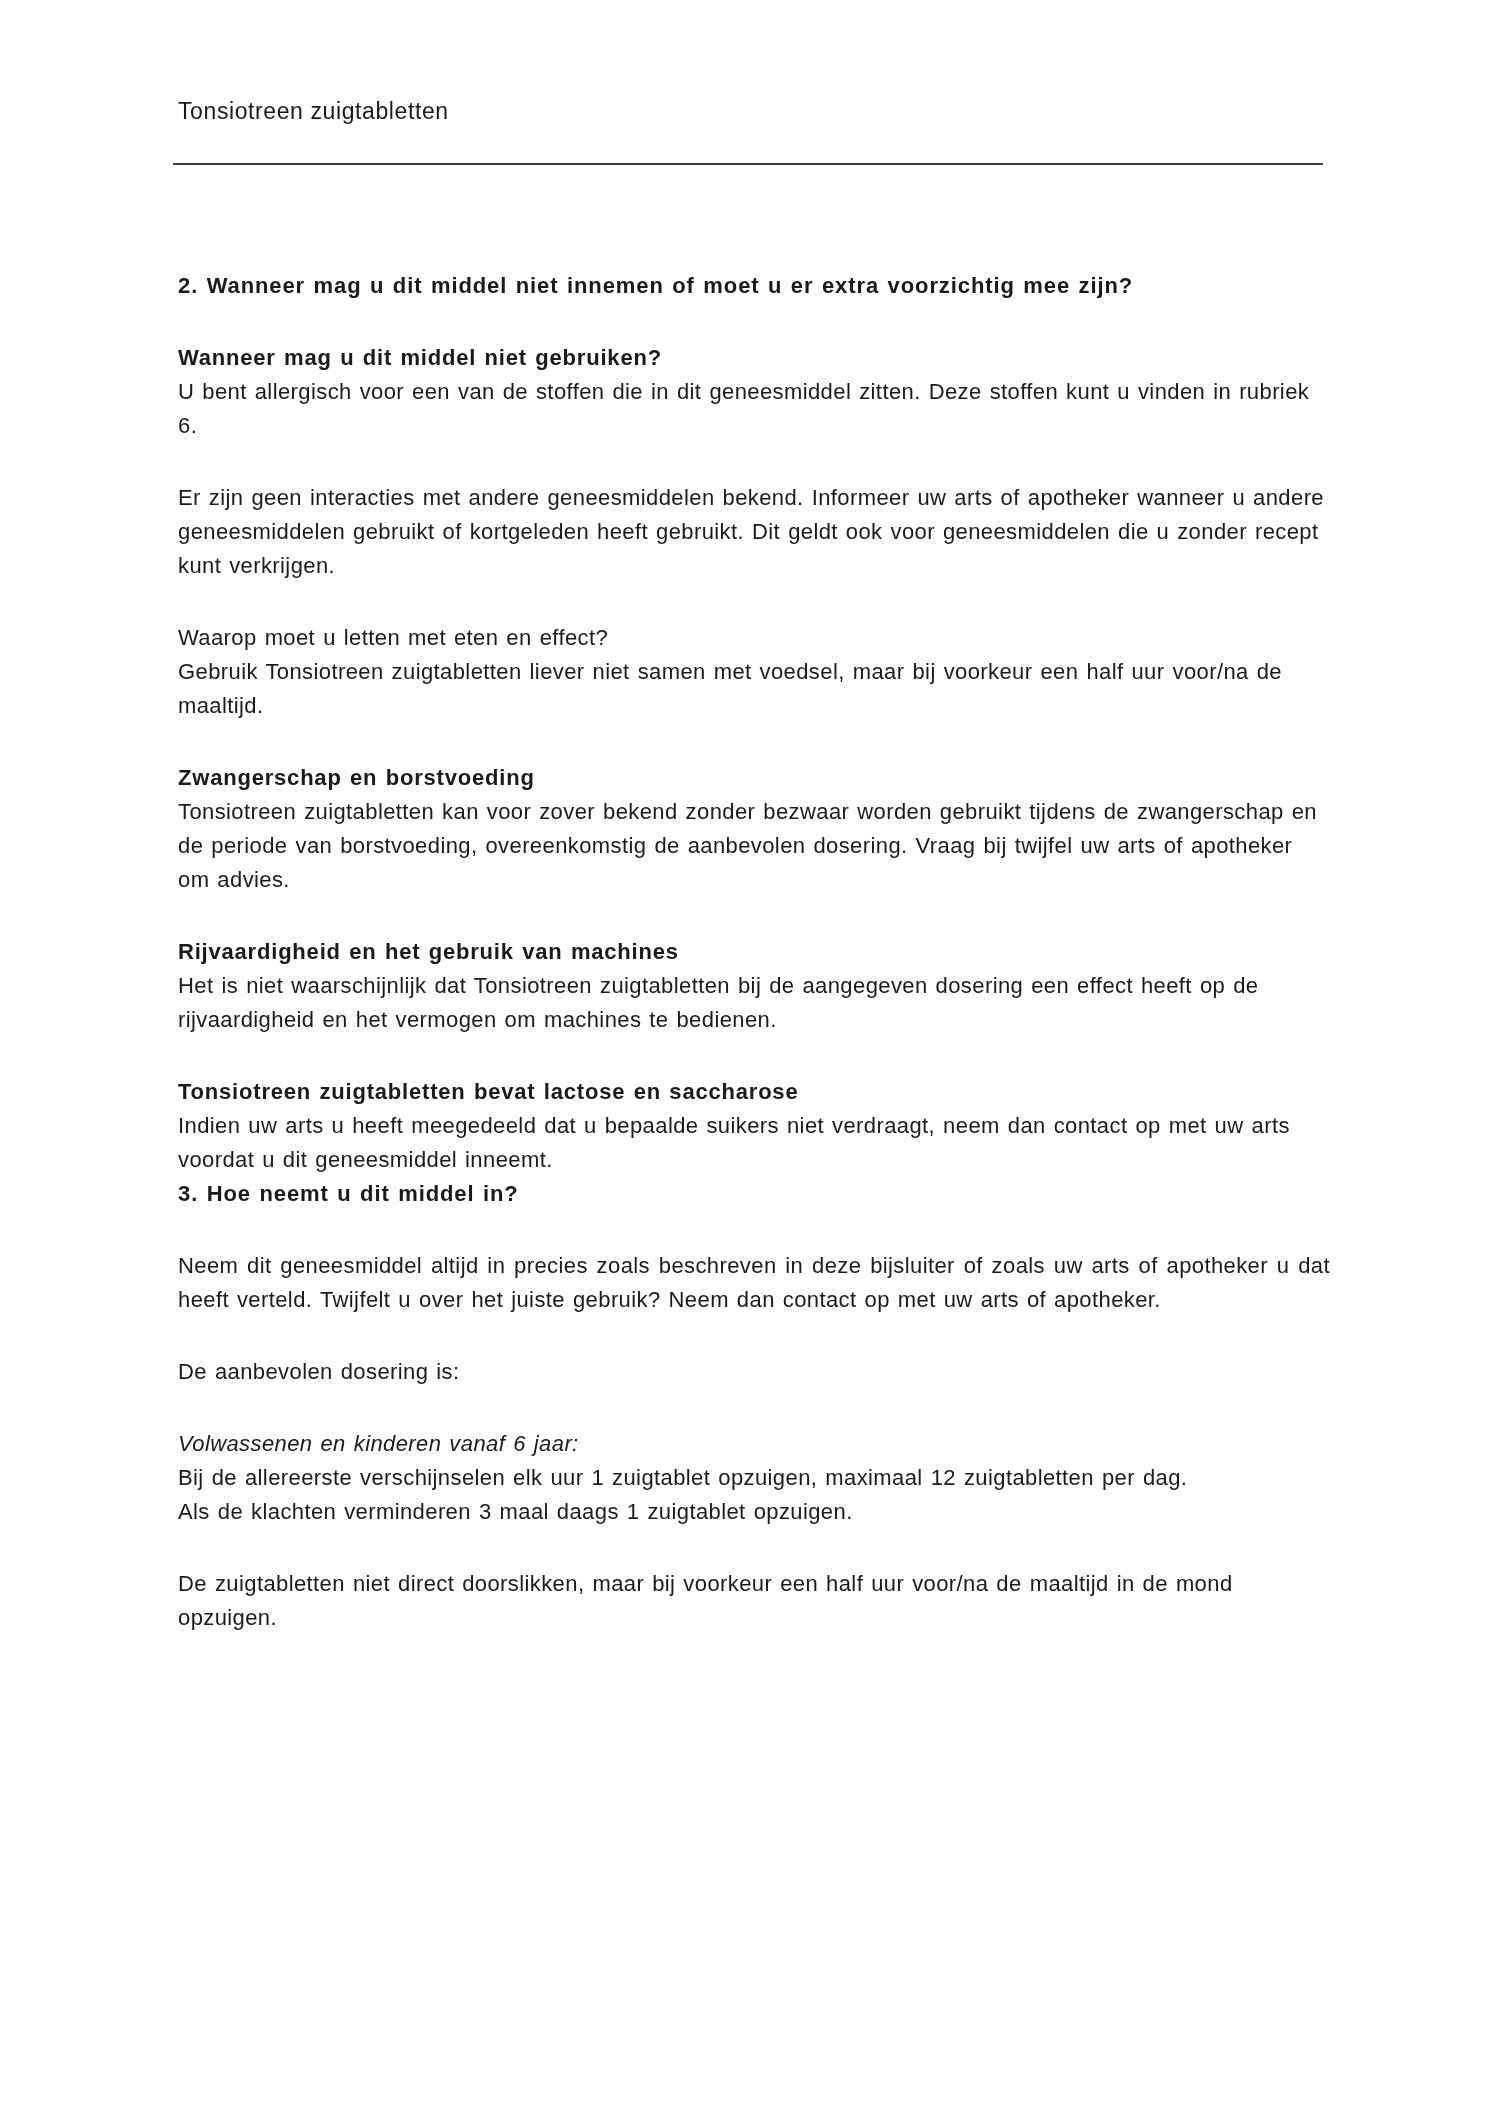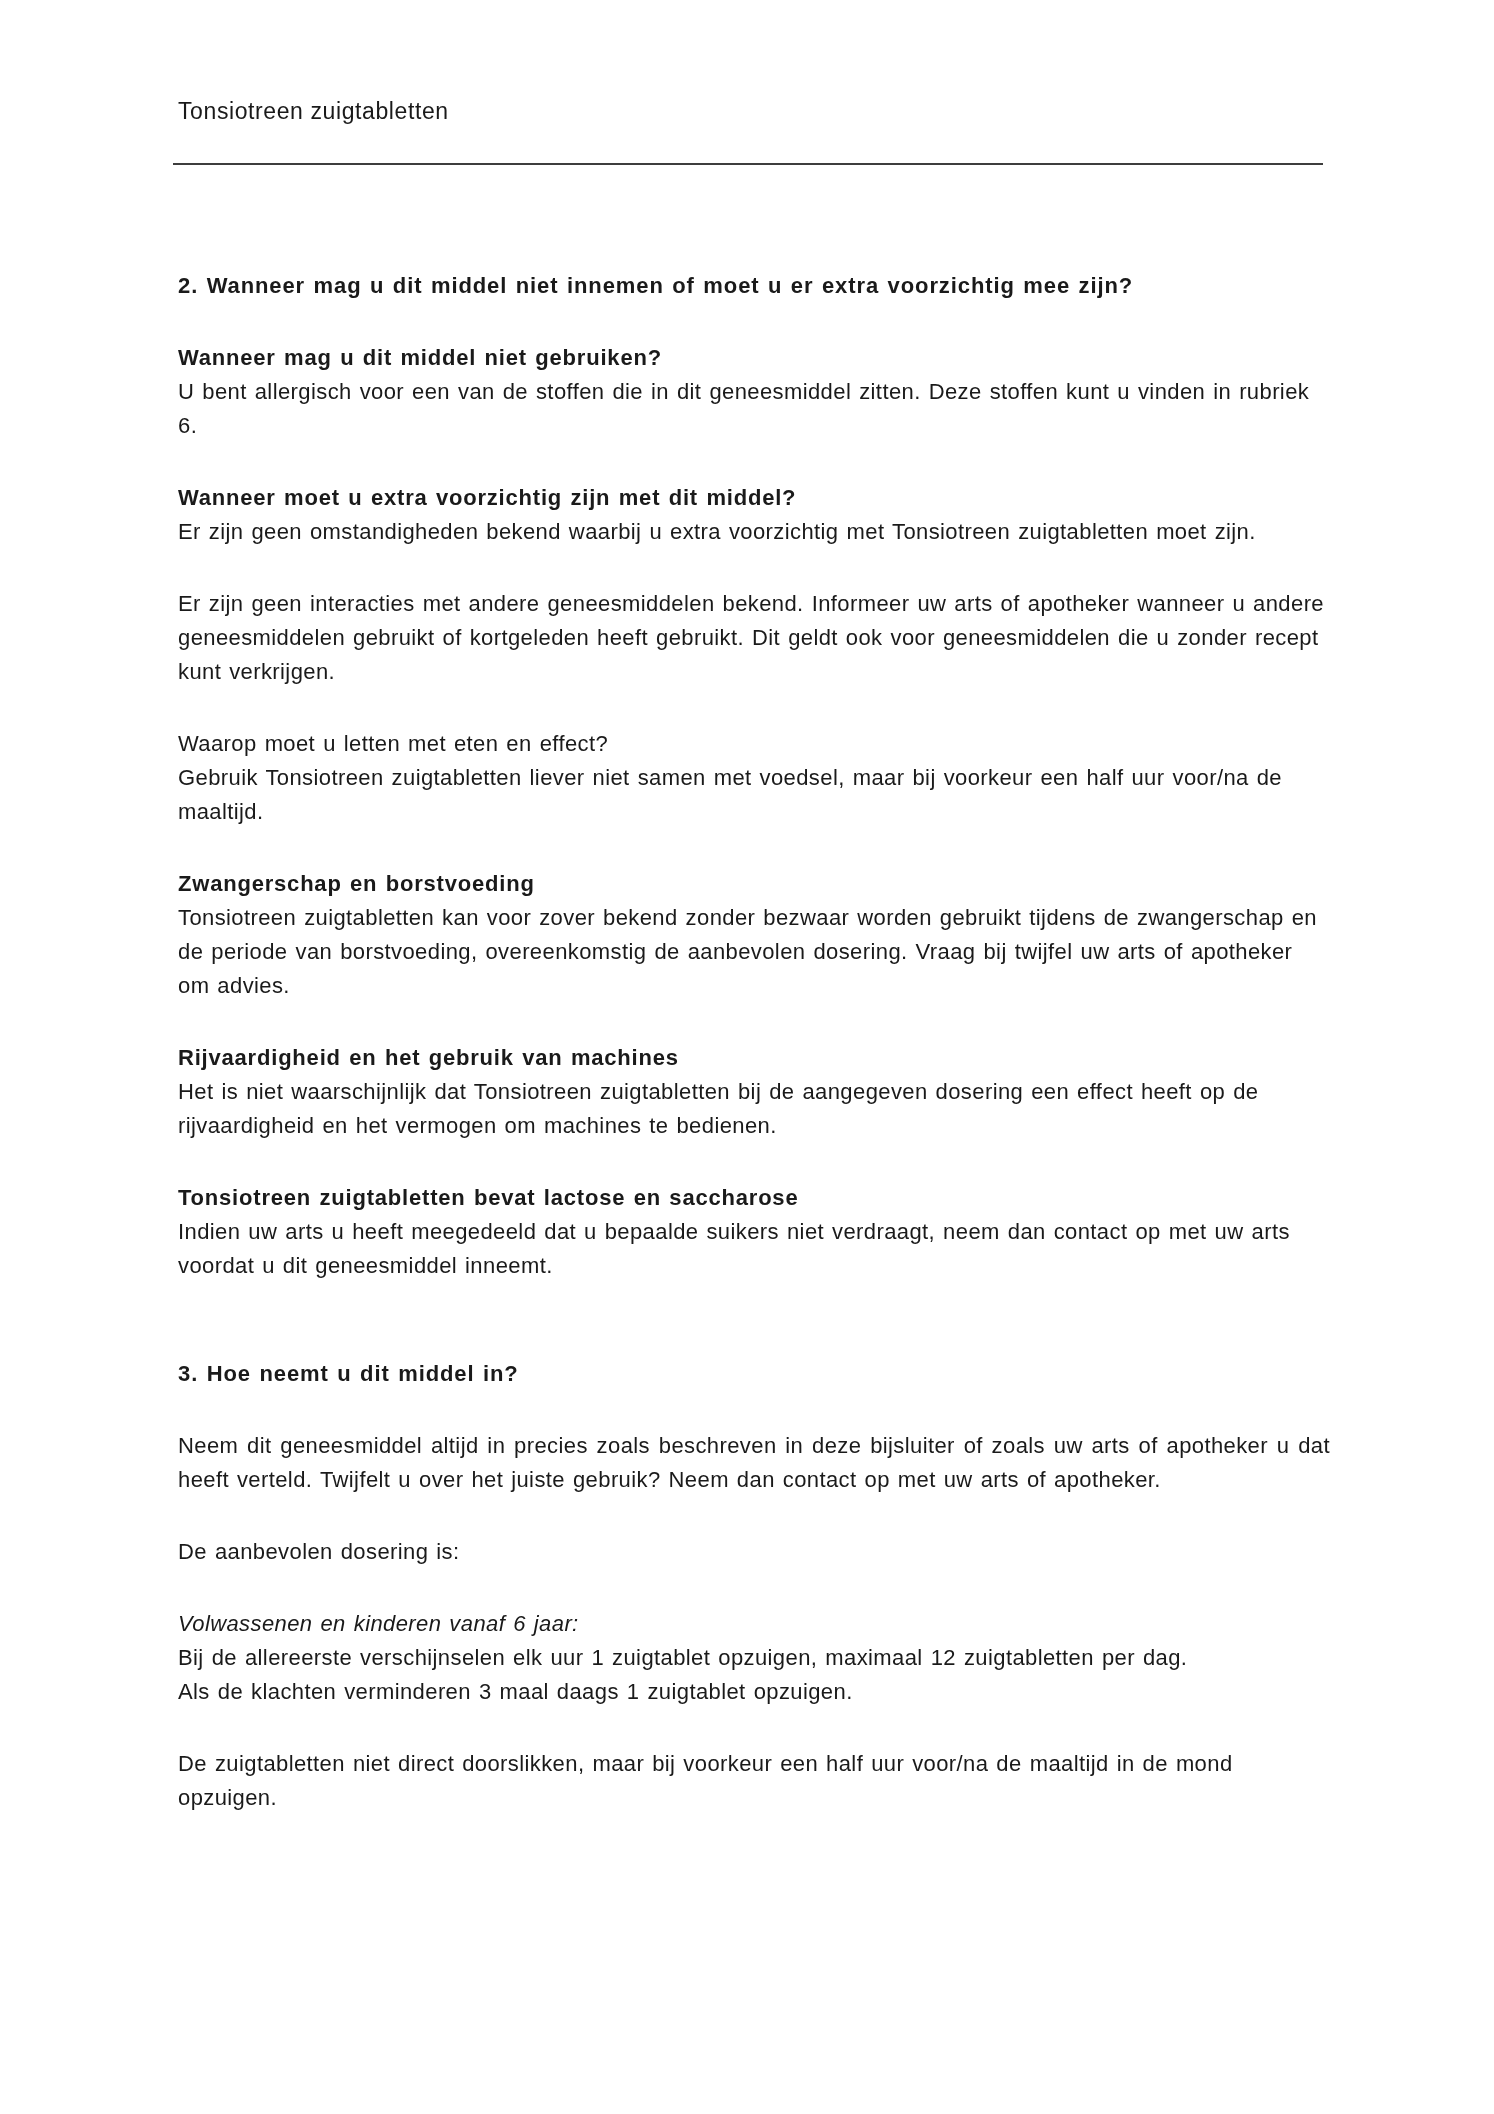--- a/index.html
+++ b/index.html
@@ -40,21 +40,21 @@
     width: 1152px;
     font-size: 22px;
     line-height: 34px;
     letter-spacing: 0.4px;
     word-spacing: 1.5px;
   }
   .h-section {
     font-weight: bold;
     letter-spacing: 0.9px;
   }
-  .gap-lg { margin-top: 74px; }
+  .gap-lg { }
   .block { margin-top: 38px; }
   .sub.bold {
     font-weight: bold;
     letter-spacing: 0.8px;
   }
   .para { }
   .justify { text-align: justify; }
   .italic { font-style: italic; }
   .footer-date {
     position: absolute;
@@ -81,24 +81,20 @@
 
   <div class="content">
 
     <div class="h-section">2. Wanneer mag u dit middel niet innemen of moet u er extra voorzichtig mee zijn?</div>
 
     <div class="block">
       <div class="sub bold">Wanneer mag u dit middel niet gebruiken?</div>
       <div class="para">U bent allergisch voor een van de stoffen die in dit geneesmiddel zitten. Deze stoffen kunt u vinden in rubriek 6.</div>
     </div>
 
-    <div class="block">
-      <div class="sub bold">Wanneer moet u extra voorzichtig zijn met dit middel?</div>
-      <div class="para">Er zijn geen omstandigheden bekend waarbij u extra voorzichtig met Tonsiotreen zuigtabletten moet zijn.</div>
-    </div>
 
     <div class="block">
       <div class="para">Er zijn geen interacties met andere geneesmiddelen bekend. Informeer uw arts of apotheker wanneer u andere geneesmiddelen gebruikt of kortgeleden heeft gebruikt. Dit geldt ook voor geneesmiddelen die u zonder recept kunt verkrijgen.</div>
     </div>
 
     <div class="block">
       <div class="sub">Waarop moet u letten met eten en effect?</div>
       <div class="para">Gebruik Tonsiotreen zuigtabletten liever niet samen met voedsel, maar bij voorkeur een half uur voor/na de maaltijd.</div>
     </div>
 

